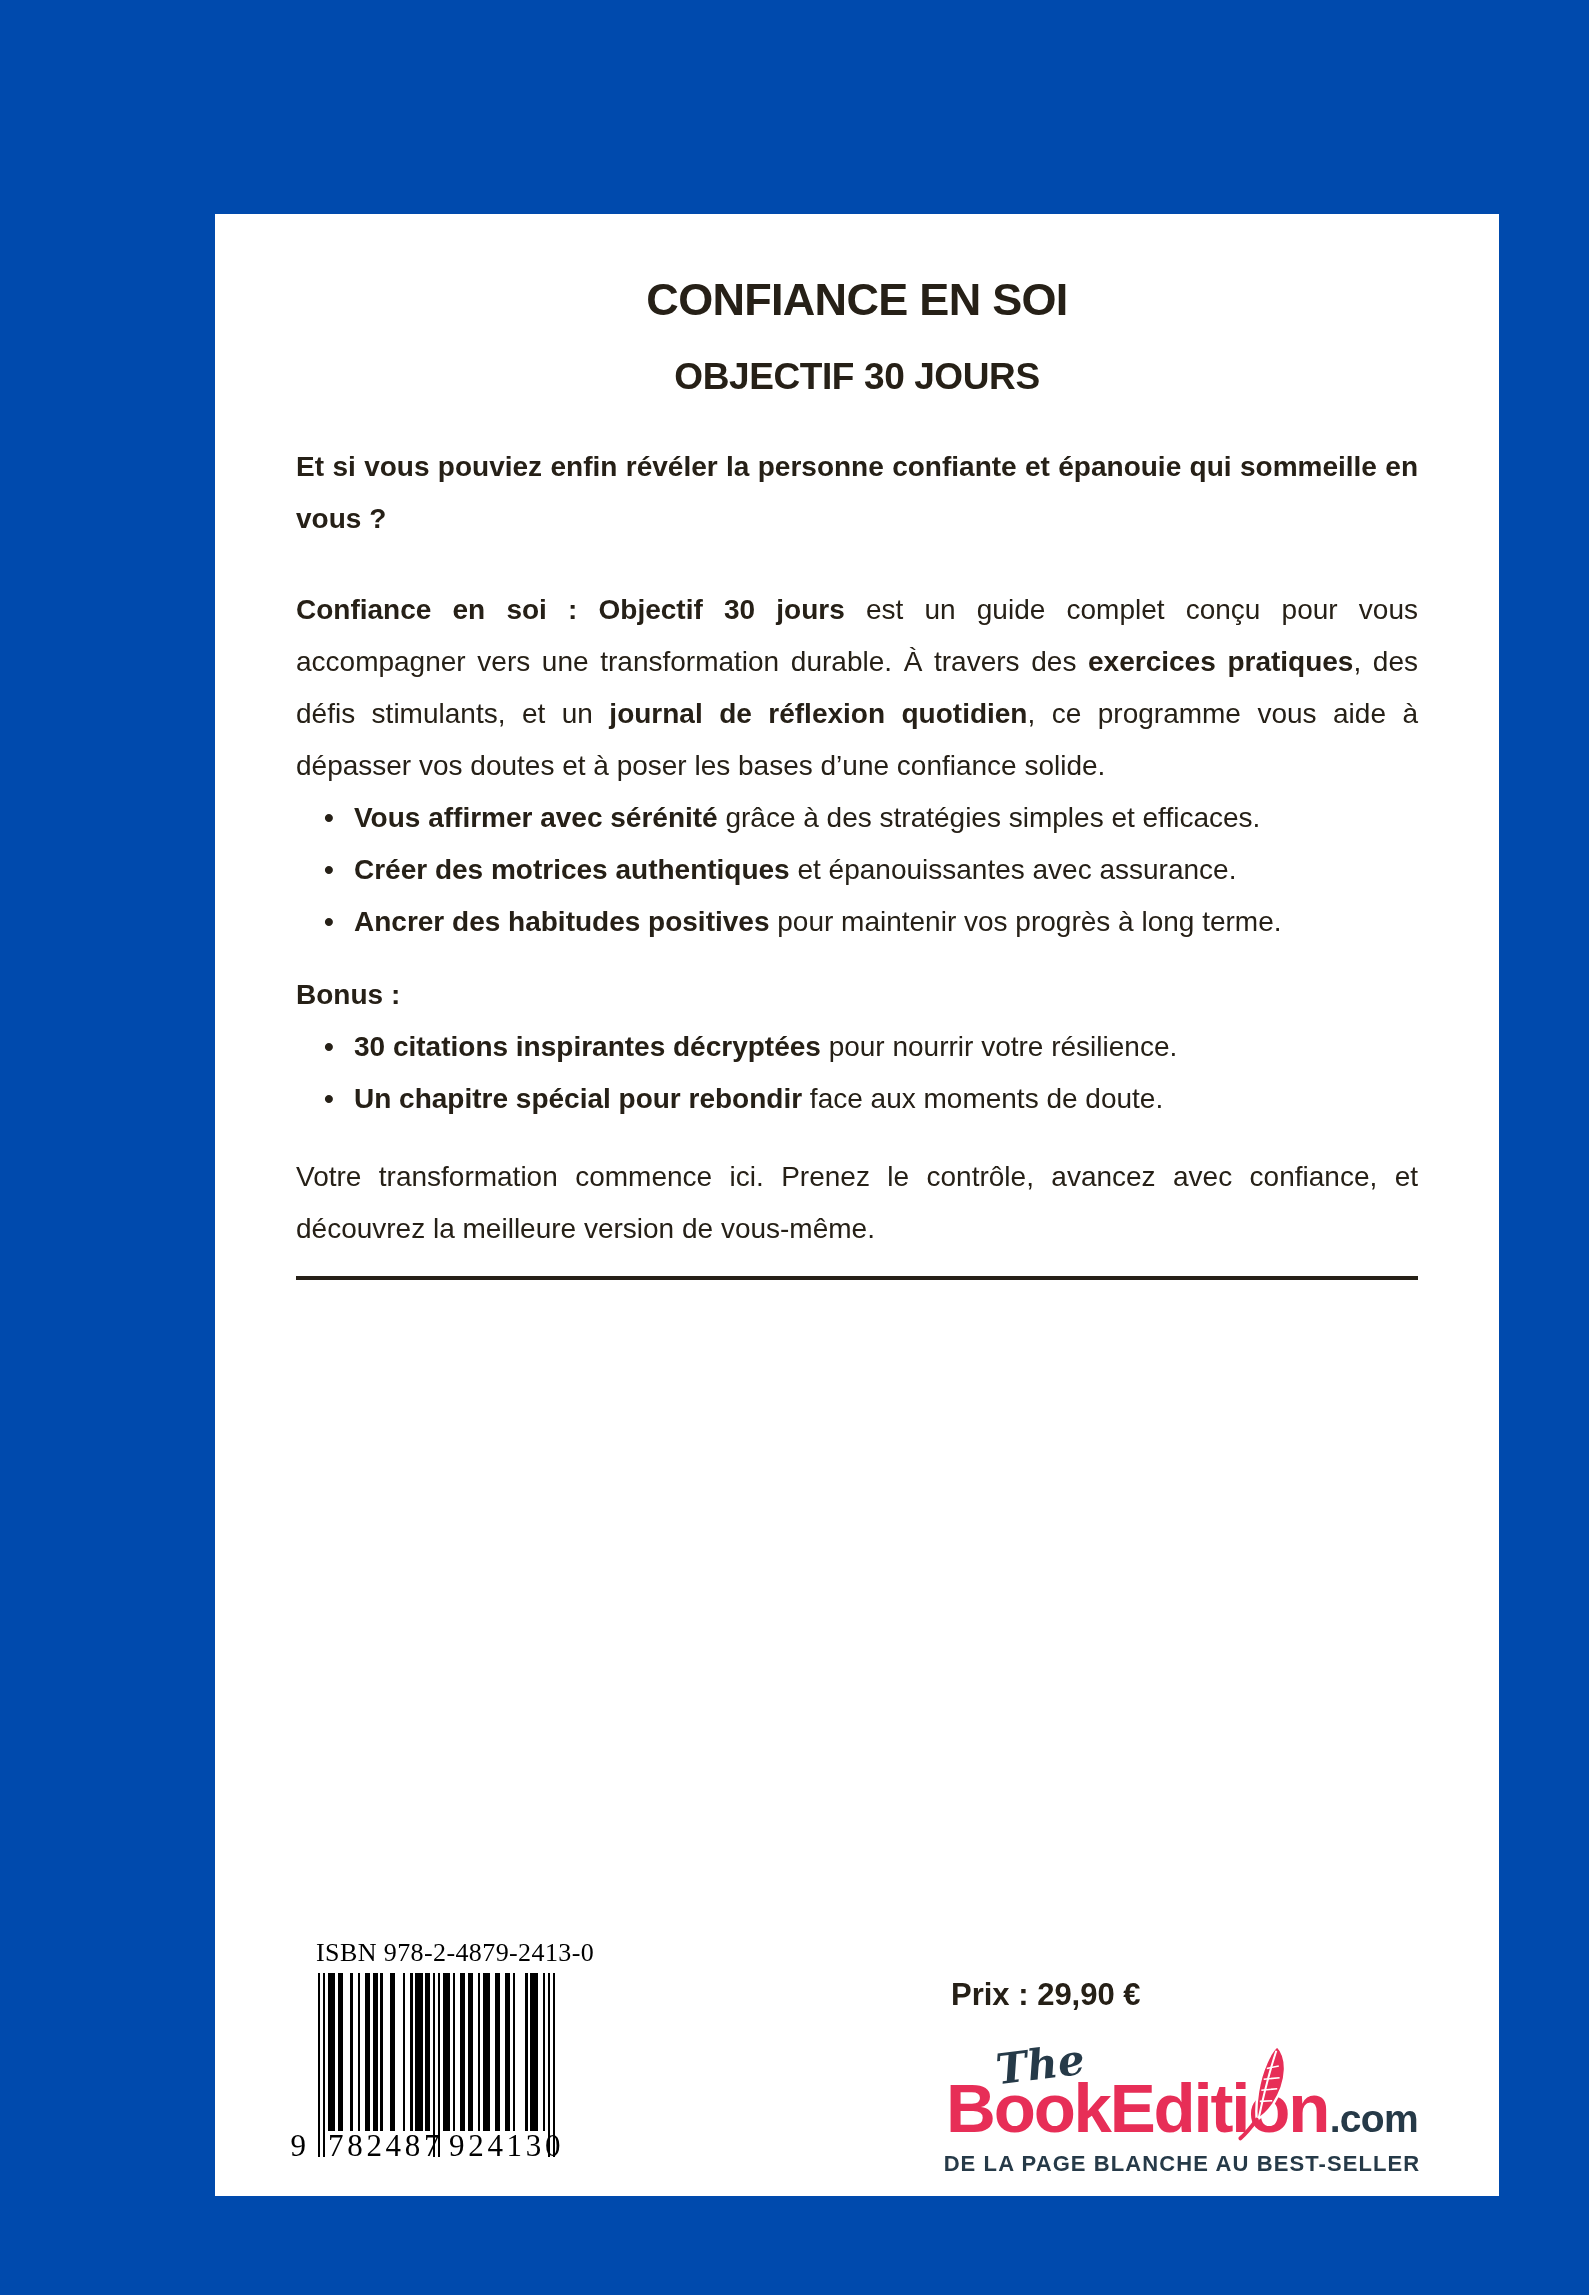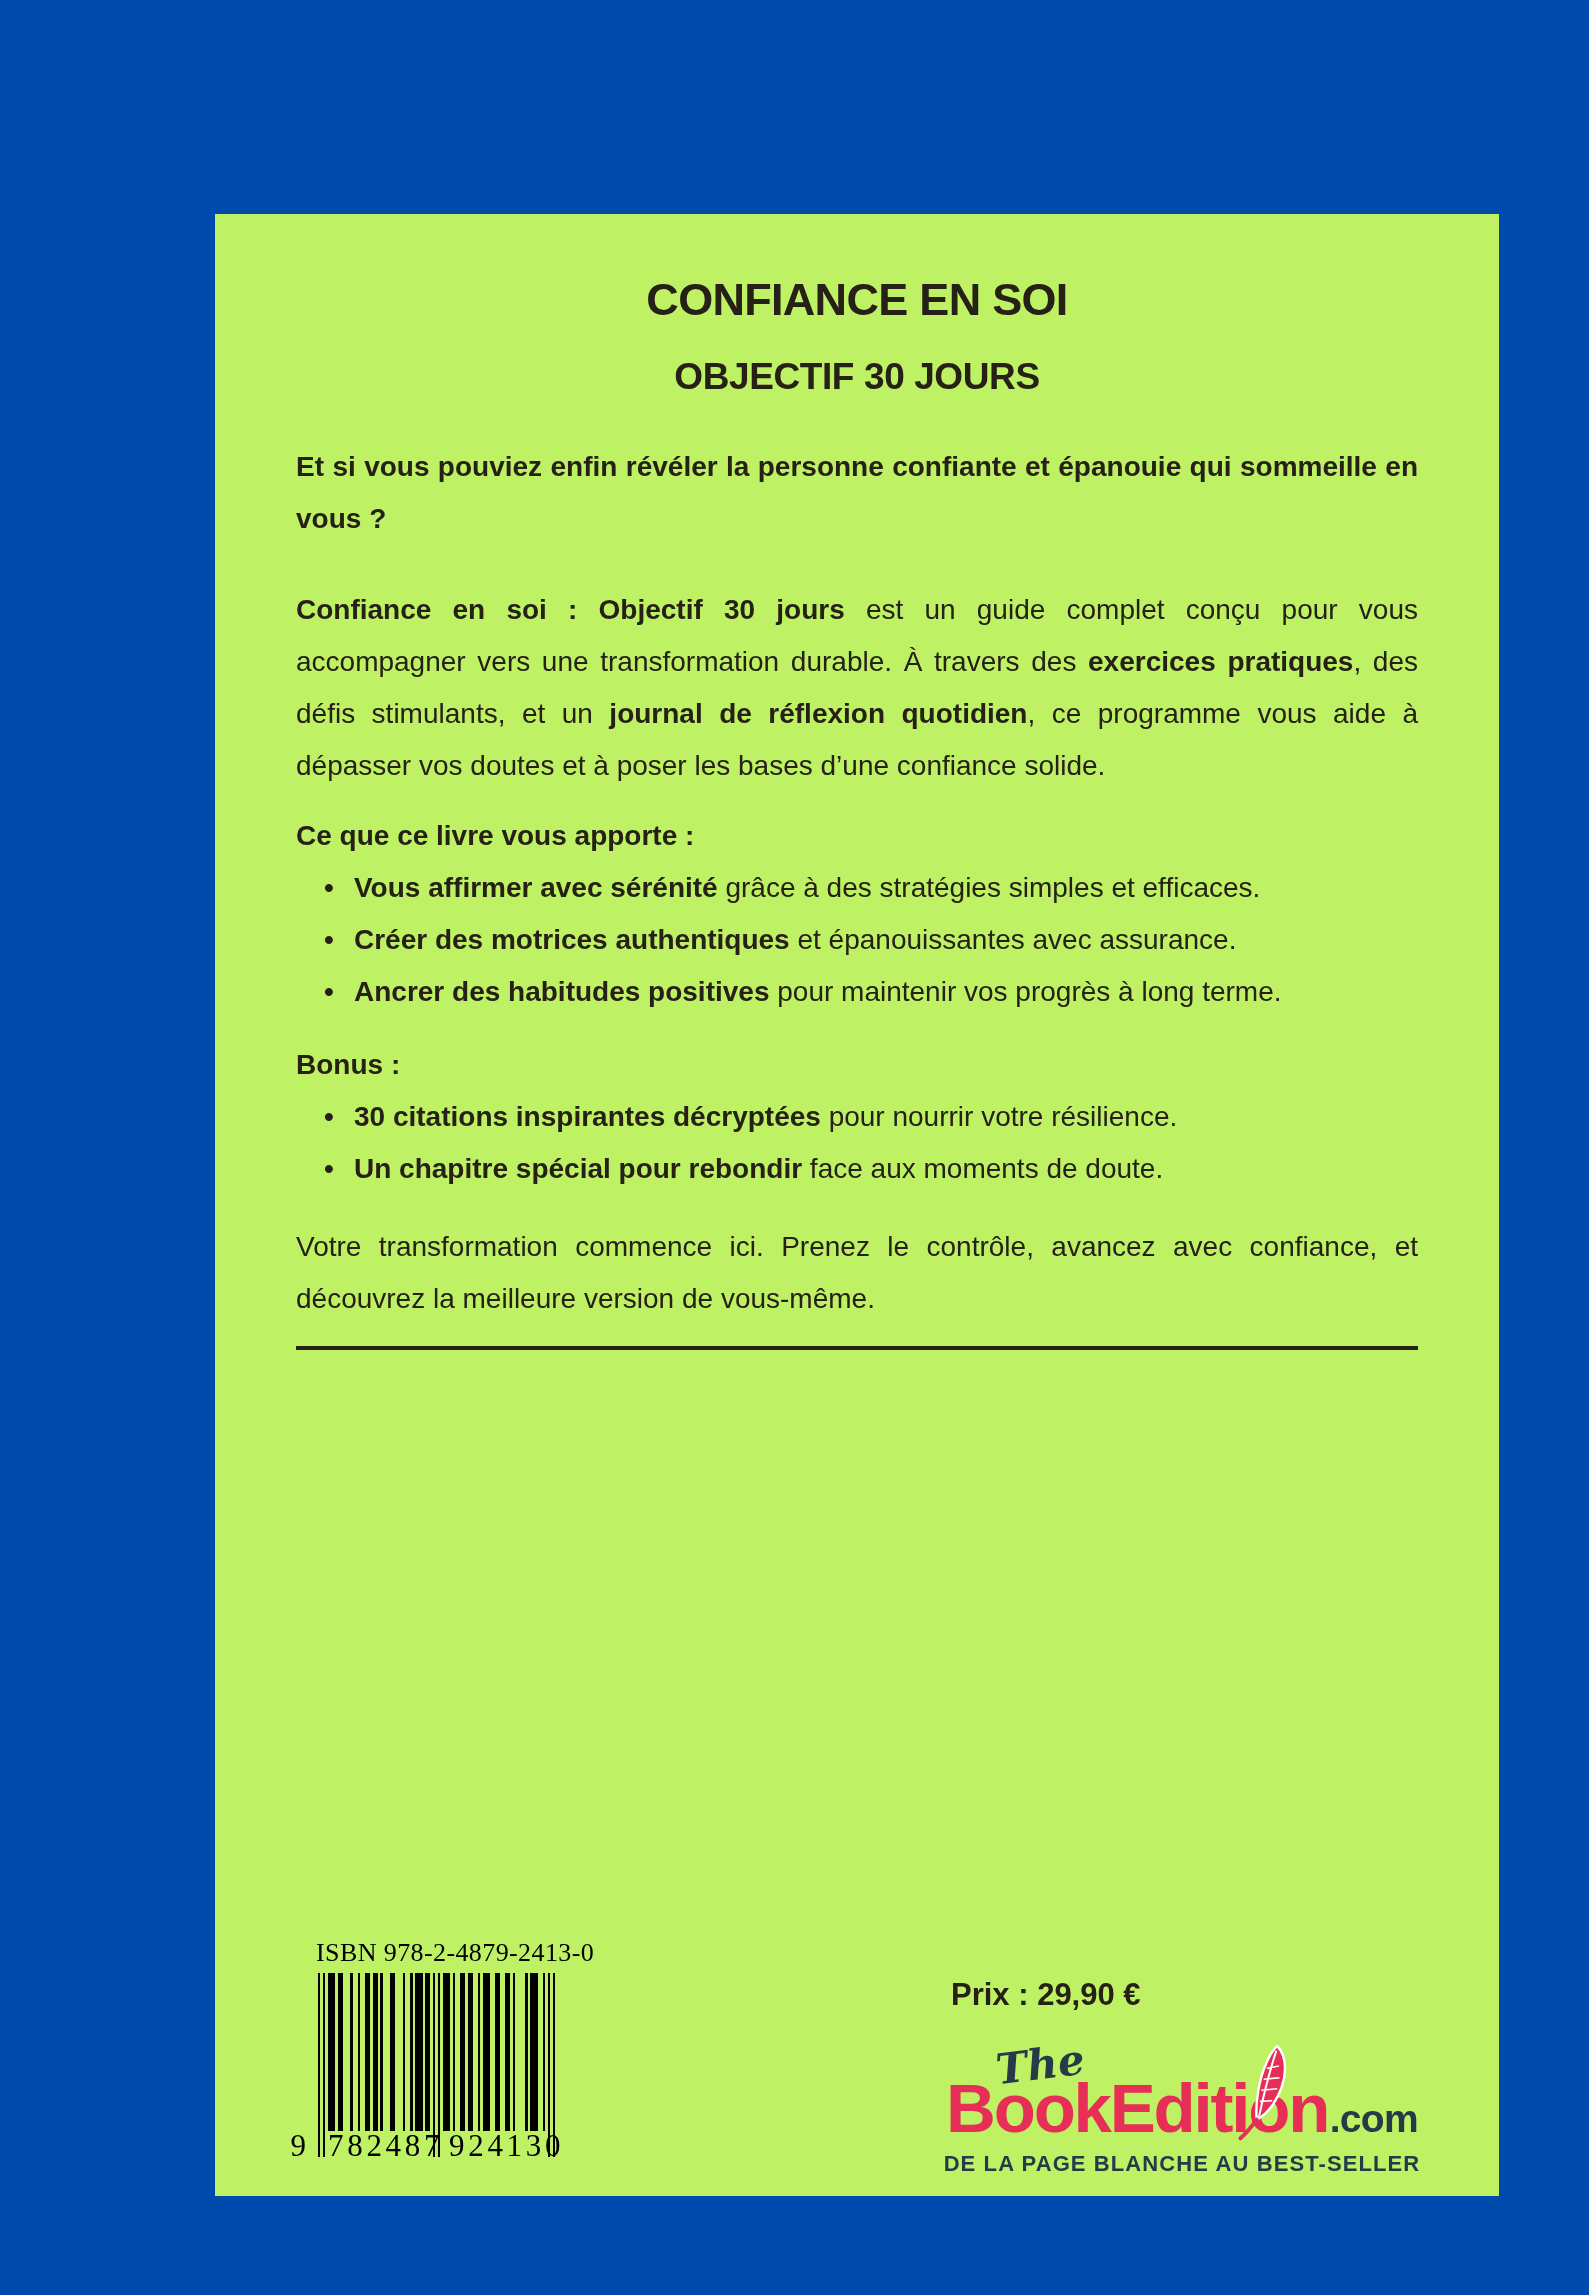--- a/index.html
+++ b/index.html
@@ -8,21 +8,21 @@
     --c-pink:#e72e57;
     --c-navy:#263a48;
     --c-bar:#000000;
   }
   *{margin:0;padding:0;box-sizing:border-box}
   html,body{background:var(--c-blue);}
   body{font-family:"Liberation Sans", sans-serif; color:var(--c-ink);}
   .stage{position:relative;width:1590px;height:2295px;background:var(--c-blue);overflow:hidden;}
   .card{
     position:absolute;left:215px;top:214px;width:1284px;height:1982px;
-    background:#bef264;padding:60px 81px 0 81px;
+    background:#ffffff;padding:60px 81px 0 81px;
   }
   .title{
     font-size:45px;font-weight:bold;text-align:center;letter-spacing:-0.7px;
     line-height:1.15;color:var(--c-ink);
   }
   .subtitle{
     margin-top:30px;font-size:37px;font-weight:bold;text-align:center;
     letter-spacing:-0.4px;line-height:1.15;color:var(--c-ink);
   }
   .p{font-size:28px;line-height:52px;text-align:justify;color:var(--c-ink);}
@@ -91,21 +91,20 @@
 <div class="stage">
   <div class="card">
 
     <div class="title">CONFIANCE EN SOI</div>
     <div class="subtitle">OBJECTIF 30 JOURS</div>
 
     <p class="p hook"><b>Et si vous pouviez enfin révéler la personne confiante et épanouie qui sommeille en vous ?</b></p>
 
     <p class="p intro"><b>Confiance en soi : Objectif 30 jours</b><span> est un guide complet conçu pour vous accompagner vers une transformation durable. À travers des </span><b>exercices pratiques</b><span>, des défis stimulants, et un </span><b>journal de réflexion quotidien</b><span>, ce programme vous aide à dépasser vos doutes et à poser les bases d’une confiance solide.</span></p>
 
-    <div class="sec-head">Ce que ce livre vous apporte :</div>
     <ul class="blist">
         <li class="p"><b>Vous affirmer avec sérénité</b><span> grâce à des stratégies simples et efficaces.</span></li>
         <li class="p"><b>Créer des motrices authentiques</b><span> et épanouissantes avec assurance.</span></li>
         <li class="p"><b>Ancrer des habitudes positives</b><span> pour maintenir vos progrès à long terme.</span></li>
       </ul>
 
     <div class="sec-head bonus">Bonus :</div>
     <ul class="blist">
         <li class="p"><b>30 citations inspirantes décryptées</b><span> pour nourrir votre résilience.</span></li>
         <li class="p"><b>Un chapitre spécial pour rebondir</b><span> face aux moments de doute.</span></li>

